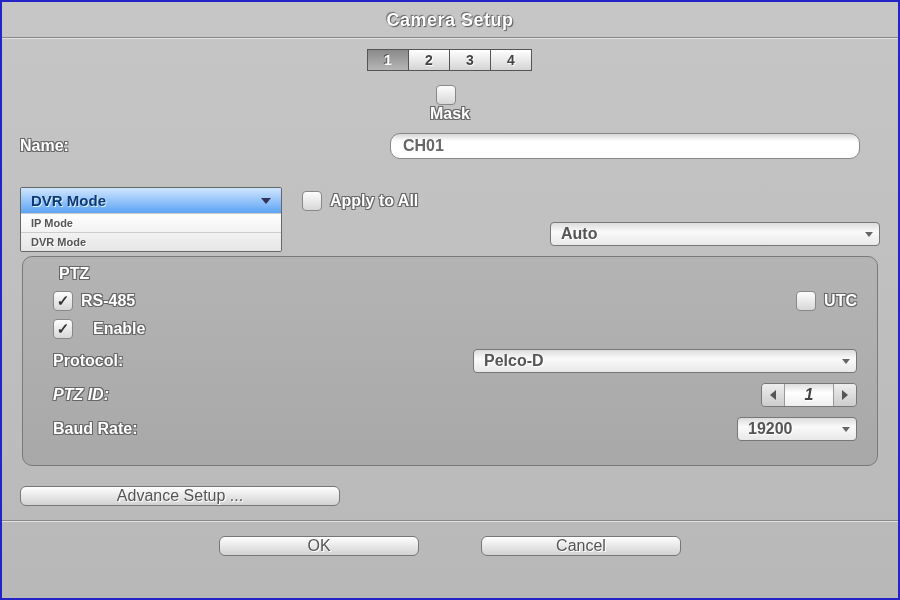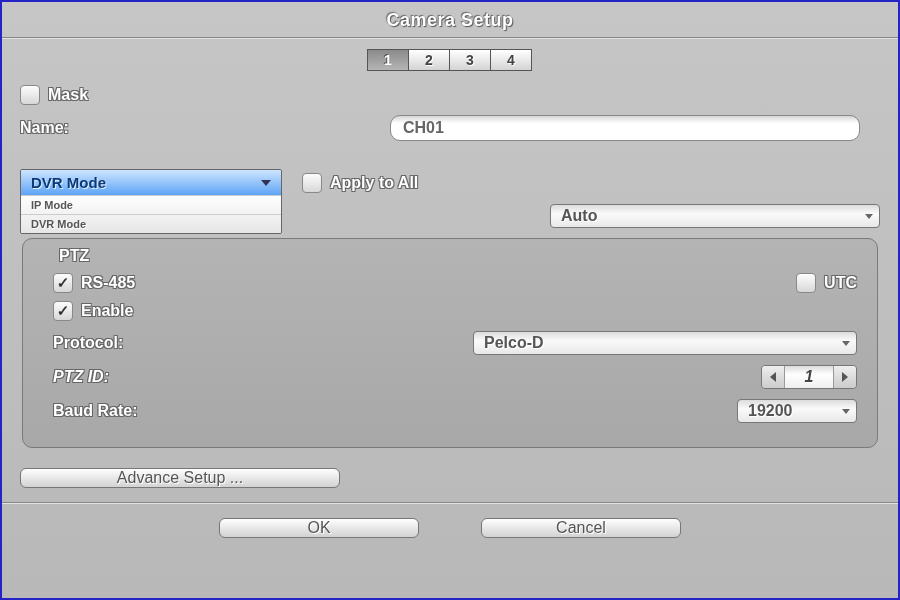--- a/index.html
+++ b/index.html
@@ -179,21 +179,21 @@
 
   <div class="tabstrip">
     <div class="tab active">1</div>
     <div class="tab">2</div>
     <div class="tab">3</div>
     <div class="tab">4</div>
   </div>
 
   <div class="content">
 
-    <div class="row" style="margin-top:14px;">
+    <div class="row" style="margin-top:14px;flex-direction:column;">
       <span class="checkbox"></span>
       <span class="outline-label">Mask</span>
     </div>
 
     <div class="row" style="margin-top:10px;">
       <div style="width:370px;">
         <span class="outline-label">Name:</span>
       </div>
       <div class="text-input" style="flex:1; max-width:470px;">
         <span>CH01</span>
@@ -234,21 +234,21 @@
       <div class="row" style="width:220px;">
         <span class="checkbox checked"></span>
         <span class="outline-label">RS-485</span>
       </div>
       <div class="row">
         <span class="checkbox"></span>
         <span class="outline-label">UTC</span>
       </div>
     </div>
 
-    <div class="row" style="margin-top:8px;">
+    <div class="row" style="margin-top:8px;gap:12px;">
       <span class="checkbox checked"></span>
       <span class="outline-label">Enable</span>
     </div>
 
     <div class="row" style="margin-top:10px;">
       <div style="width:420px;">
         <span class="outline-label">Protocol:</span>
       </div>
       <div class="select" style="flex:1;">
         <span>Pelco-D</span>

